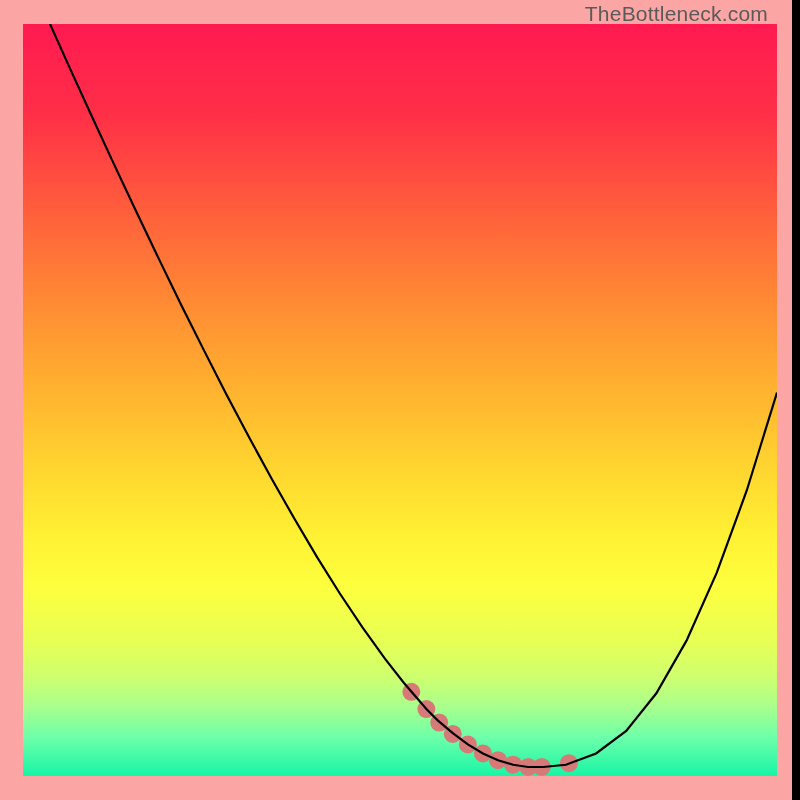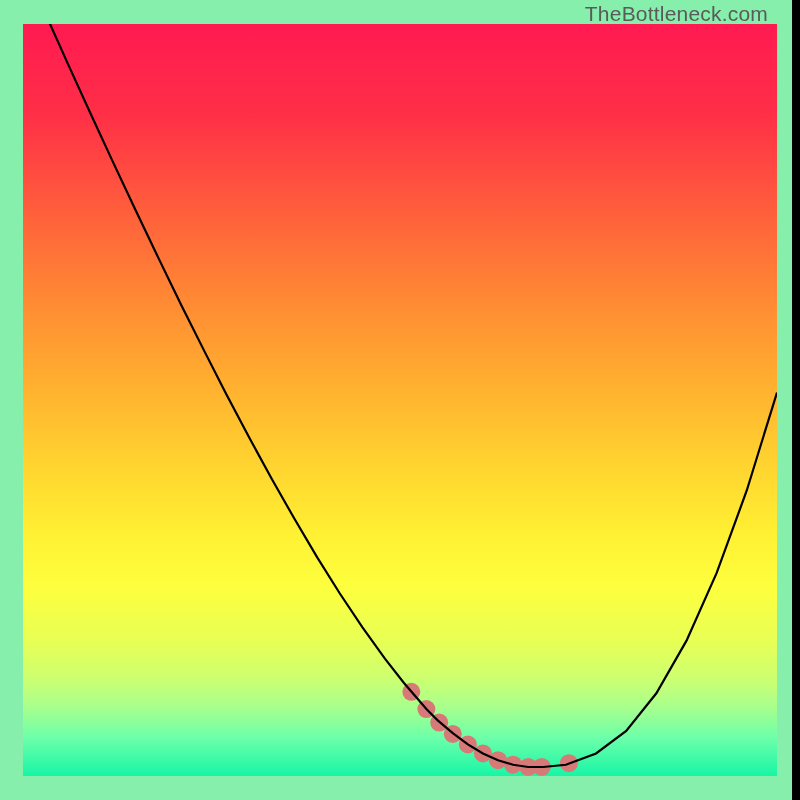--- a/index.html
+++ b/index.html
@@ -7,21 +7,21 @@
     padding: 0;
     width: 800px;
     height: 800px;
     background: #000;
     overflow: hidden;
   }
   .stage {
     position: relative;
     width: 792px;
     height: 800px;
-    background: #86efac;
+    background: #fca5a5;
   }
   .plot-area {
     position: absolute;
     left: 23px;
     top: 24px;
     width: 754px;
     height: 752px;
     overflow: hidden;
   }
   .gradient {

